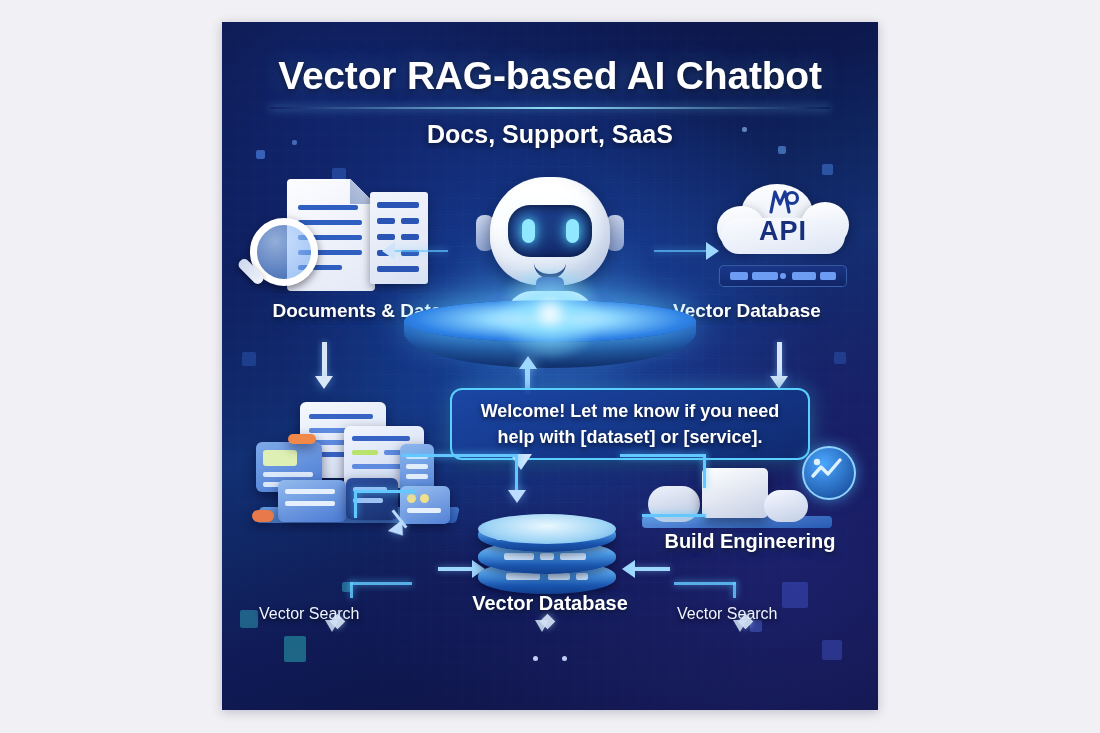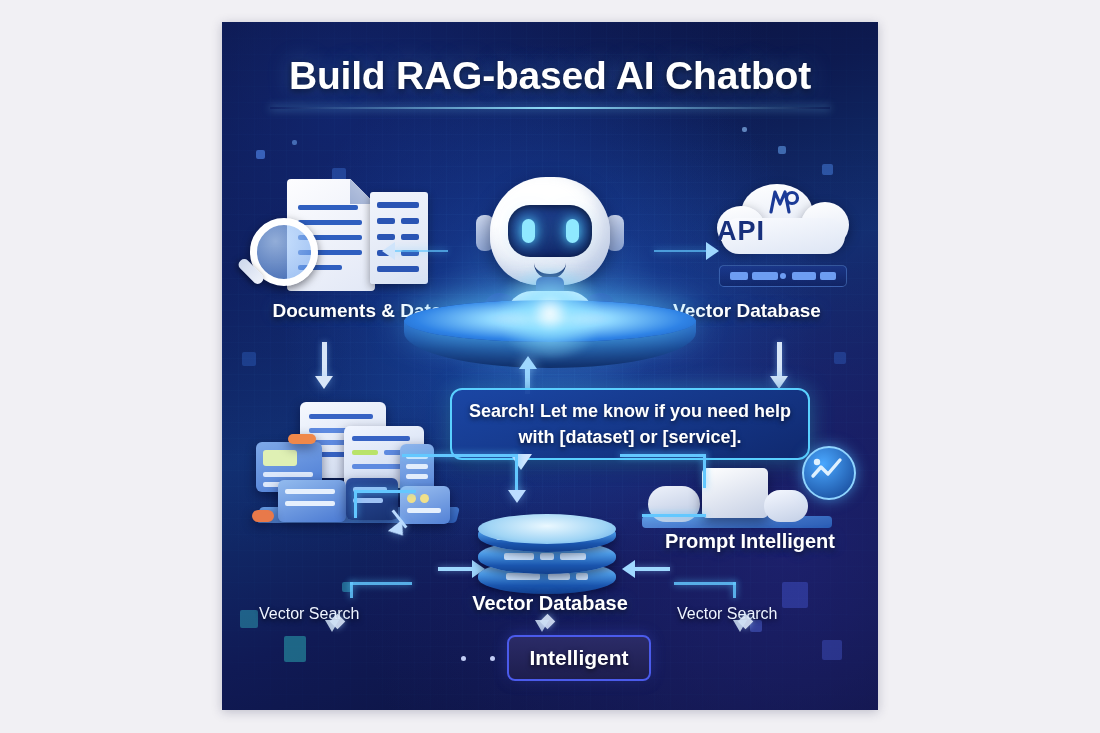--- a/index.html
+++ b/index.html
@@ -102,21 +102,21 @@
   }
   #cloud .blob{
     position:absolute;background:linear-gradient(170deg,#ffffff,#dfe6f5);border-radius:50%;
     box-shadow:0 4px 12px rgba(0,0,15,.4);
   }
   #cloud .base{
     position:absolute;left:4px;top:36px;width:124px;height:36px;border-radius:18px;
     background:linear-gradient(170deg,#fbfcff,#dde5f4);
   }
   #api-label{
-    position:absolute;left:0;top:34px;width:132px;text-align:left;
+    position:absolute;left:0;top:34px;width:132px;text-align:center;
     font-size:27px;font-weight:bold;color:#18307c;letter-spacing:1px;
   }
   #api-glyph{position:absolute;left:50px;top:6px;width:34px;height:28px;}
   #api-bar{
     position:absolute;left:497px;top:243px;width:126px;height:20px;border-radius:5px;
     background:linear-gradient(180deg,rgba(30,60,150,.55),rgba(15,32,95,.55));
     border:1px solid rgba(120,180,255,.35);
   }
   #api-bar .chip{position:absolute;top:6px;height:8px;border-radius:2px;background:#6d9df2;}
   
@@ -307,22 +307,23 @@
   <div class="sq" style="left:520px;top:105px;width:5px;height:5px;background:rgba(150,200,255,.6);"></div>
   <div class="sq" style="left:18px;top:588px;width:18px;height:18px;background:rgba(60,220,220,.35);"></div>
   <div class="sq" style="left:62px;top:614px;width:22px;height:26px;background:rgba(55,225,215,.38);"></div>
   <div class="sq" style="left:120px;top:560px;width:10px;height:10px;background:rgba(60,210,225,.4);"></div>
   <div class="sq" style="left:560px;top:560px;width:26px;height:26px;background:rgba(80,100,235,.35);"></div>
   <div class="sq" style="left:600px;top:618px;width:20px;height:20px;background:rgba(85,105,240,.32);"></div>
   <div class="sq" style="left:528px;top:598px;width:12px;height:12px;background:rgba(95,120,245,.38);"></div>
   <div class="sq" style="left:20px;top:330px;width:14px;height:14px;background:rgba(60,120,225,.3);"></div>
   <div class="sq" style="left:612px;top:330px;width:12px;height:12px;background:rgba(60,120,225,.3);"></div>
 
-  <div id="title">Build RAG-based AI Chatbot</div>
+  <div id="title">Vector RAG-based AI Chatbot</div>
   <div id="divider"></div>
+  <div id="subtitle">Docs, Support, SaaS</div>
 
   <div id="card-docs"></div>
   <div id="doc-sheet">
     <i class="ln" style="top:26px;width:60px;"></i>
     <i class="ln" style="top:41px;width:64px;"></i>
     <i class="ln" style="top:56px;width:64px;"></i>
     <i class="ln" style="top:71px;width:64px;"></i>
     <i class="ln" style="top:86px;width:44px;"></i>
   </div>
   <div id="doc-fold"></div>
@@ -400,21 +401,21 @@
   <div class="arr" style="left:550px;top:320px;">
     <div class="stem" style="left:5px;top:0;width:5px;height:38px;"></div>
     <div class="headd" style="left:-2px;top:34px;"></div>
   </div>
   <div class="arr" style="left:299px;top:334px;">
     <div class="stem" style="left:4px;top:8px;width:5px;height:30px;background:#9fd8ff;"></div>
     <div class="headu" style="left:-2px;top:0;"></div>
   </div>
 
   <div id="bubble">
-    <div id="bubble-text">Search! Let me know if you need help with [dataset] or [service].</div>
+    <div id="bubble-text">Welcome! Let me know if you need help with [dataset] or [service].</div>
   </div>
   <div id="bubble-tail"></div>
 
   <div id="collage">
     <div id="collage-desk"></div>
     <div class="sheet" style="left:48px;top:0px;width:86px;height:76px;background:linear-gradient(160deg,#f6f9ff,#cfdaf0);">
       <i style="left:9px;top:12px;width:64px;background:#3763c4;"></i>
       <i style="left:9px;top:26px;width:64px;background:#5e8ae0;"></i>
       <i style="left:9px;top:38px;width:50px;background:#5e8ae0;"></i>
       <i style="left:9px;top:50px;width:64px;background:#3763c4;"></i>
@@ -457,21 +458,21 @@
     <div id="shp-blob1"></div>
     <div id="shp-box"></div>
     <div id="shp-blob2"></div>
     <div id="gauge">
       <svg viewBox="0 0 46 46" width="46" height="46">
         <polyline points="9,28 17,19 24,26 36,12" fill="none" stroke="#dff1ff" stroke-width="3.4" stroke-linecap="round" stroke-linejoin="round"></polyline>
         <circle cx="13" cy="14" r="3.2" fill="#dff1ff"></circle>
       </svg>
     </div>
   </div>
-  <div class="cap" id="cap-prompt">Prompt Intelligent</div>
+  <div class="cap" id="cap-prompt">Build Engineering</div>
 
   <div class="conn" style="left:180px;top:432px;width:116px;height:3px;"></div>
   <div class="conn" style="left:293px;top:432px;width:3px;height:40px;"></div>
   <div class="arr" style="left:286px;top:468px;">
     <div class="headd" style="left:0;top:0;border-top-color:#bcdcff;"></div>
   </div>
   <div class="conn" style="left:132px;top:468px;width:3px;height:28px;"></div>
   <div class="conn" style="left:132px;top:468px;width:62px;height:3px;"></div>
   <div class="arr" style="left:176px;top:486px;">
     <div class="stem" style="left:0;top:0;width:3px;height:22px;transform:rotate(-38deg);background:#bcdcff;"></div>
@@ -520,18 +521,15 @@
   <div class="diamond" style="left:110px;top:594px;"></div>
   <div class="diamond" style="left:320px;top:594px;"></div>
   <div class="diamond" style="left:518px;top:594px;"></div>
   <div class="tick" style="left:103px;top:598px;"></div>
   <div class="tick" style="left:313px;top:598px;"></div>
   <div class="tick" style="left:511px;top:598px;"></div>
 
   <div id="pills">
     <div class="pdot"></div>
     <div class="pdot"></div>
-    <div class="pill">
-      <span>Intelligent</span>
-    </div>
   </div>
 
 </div>
 
 </body></html>

